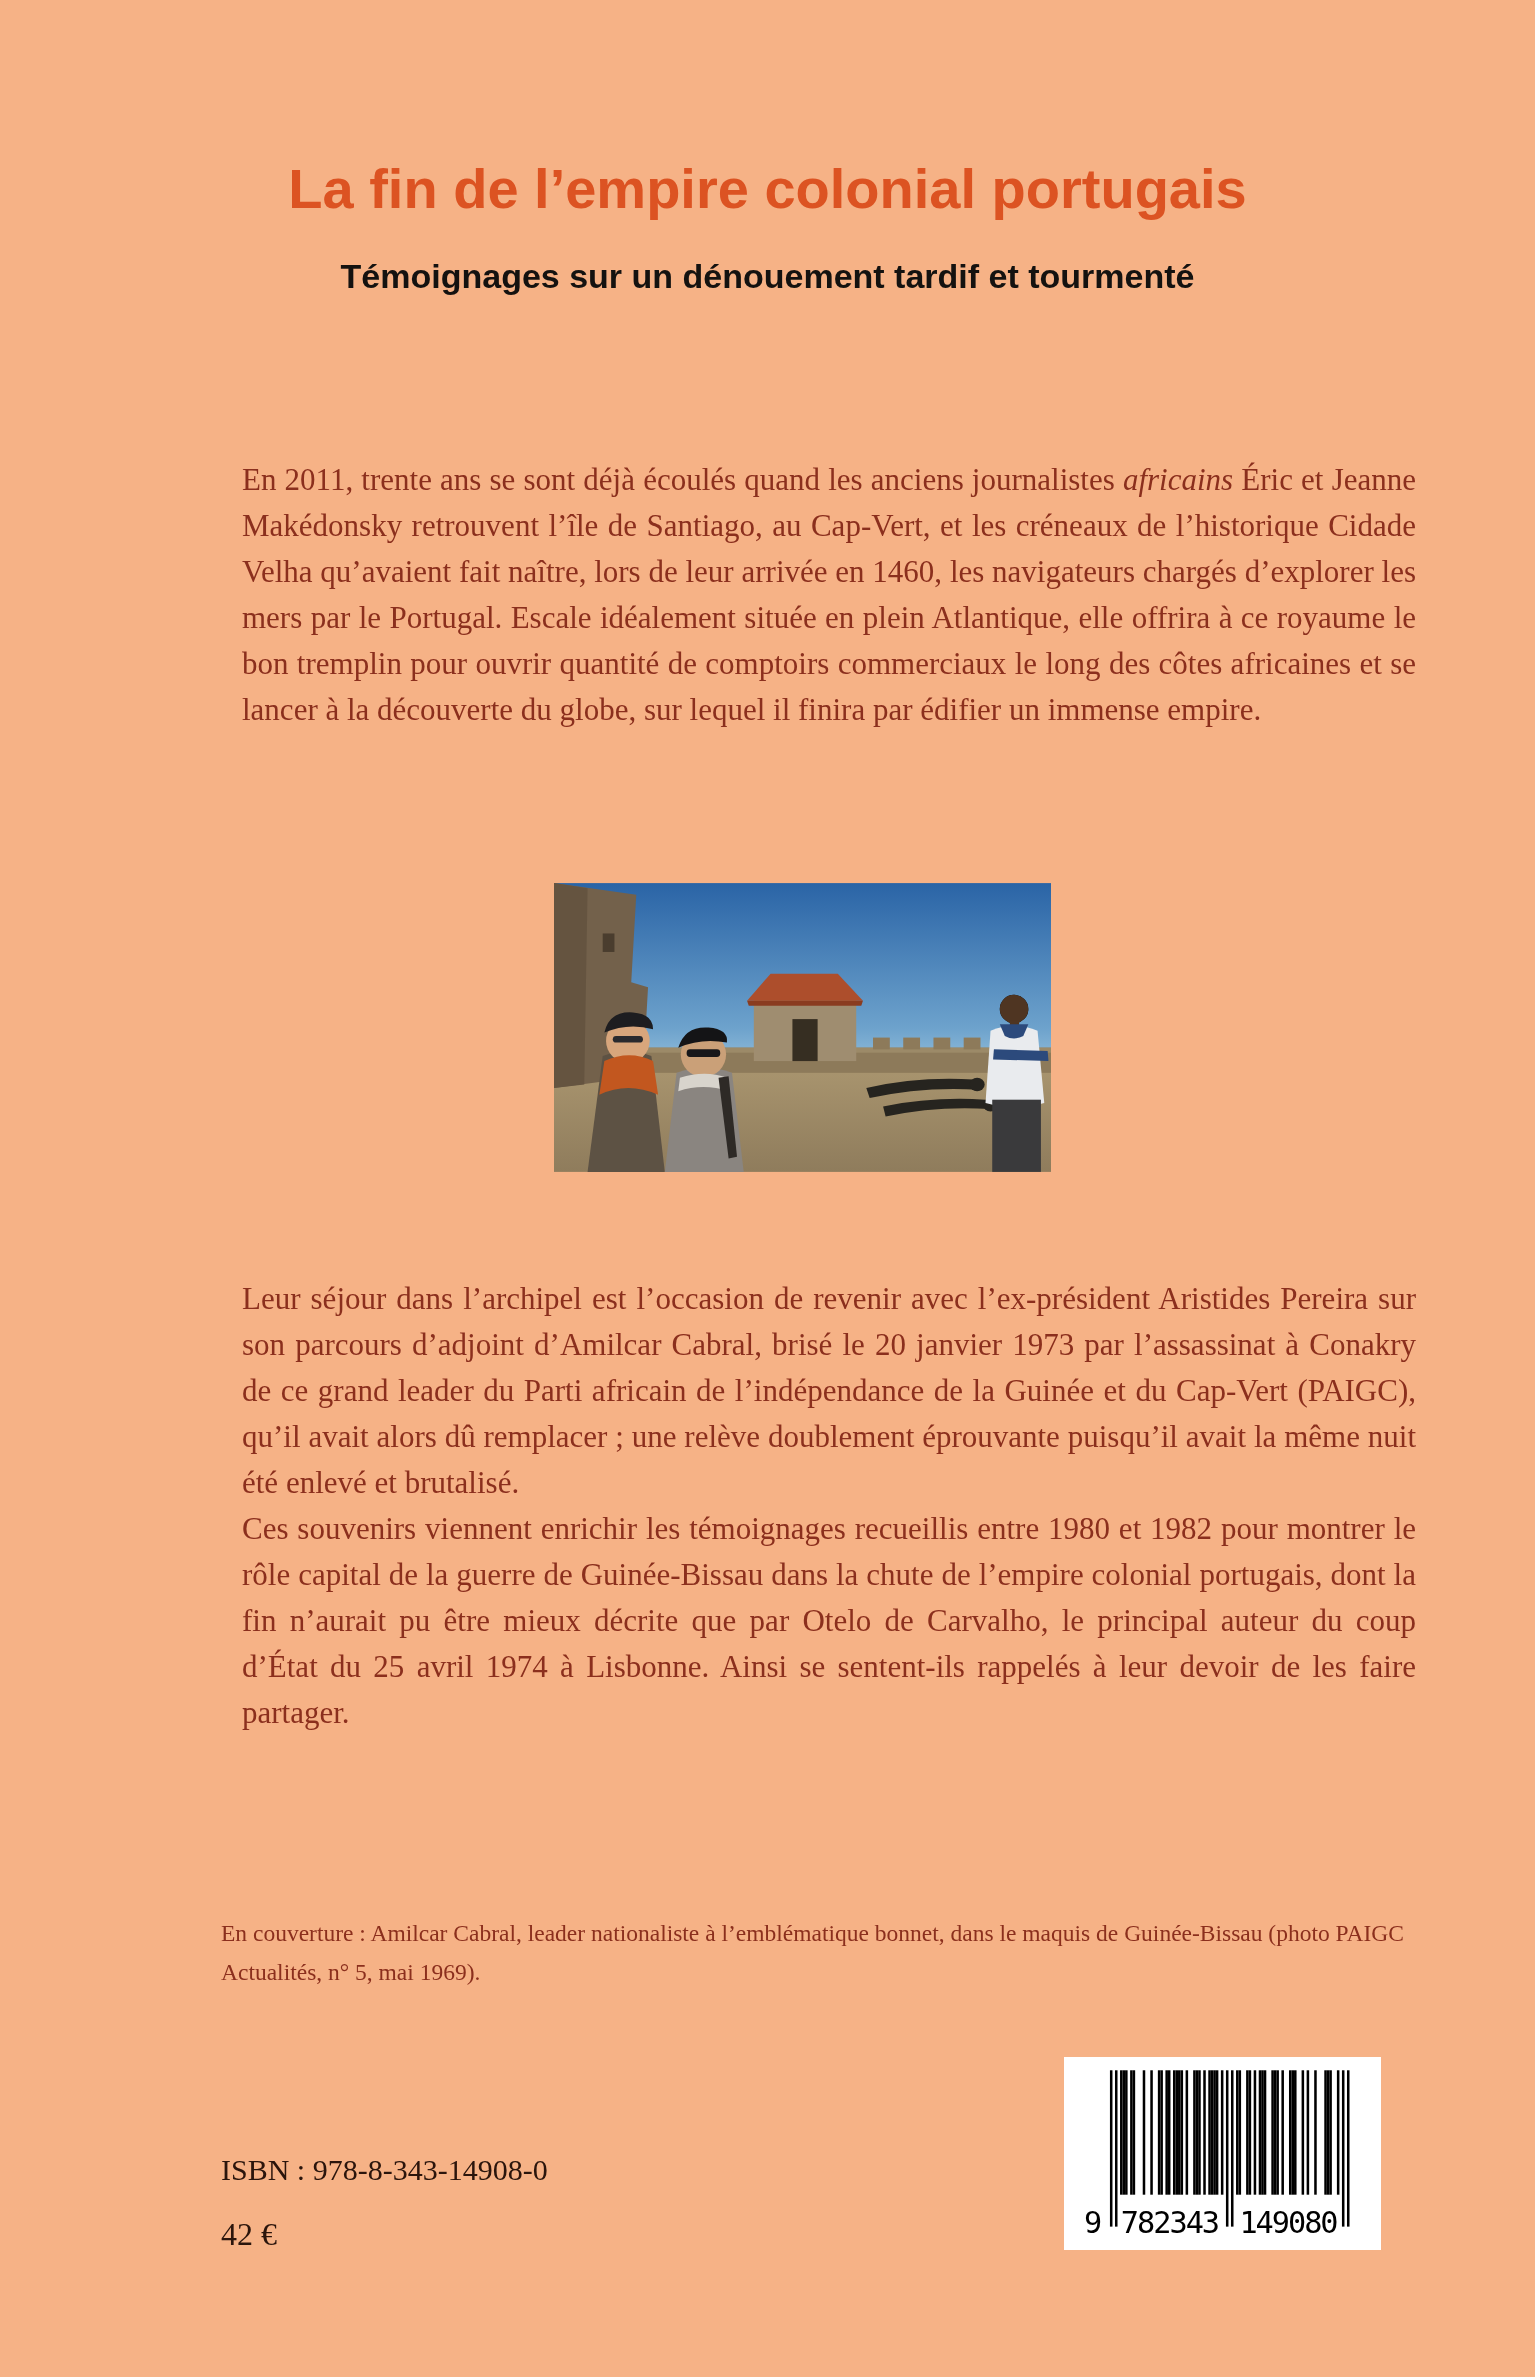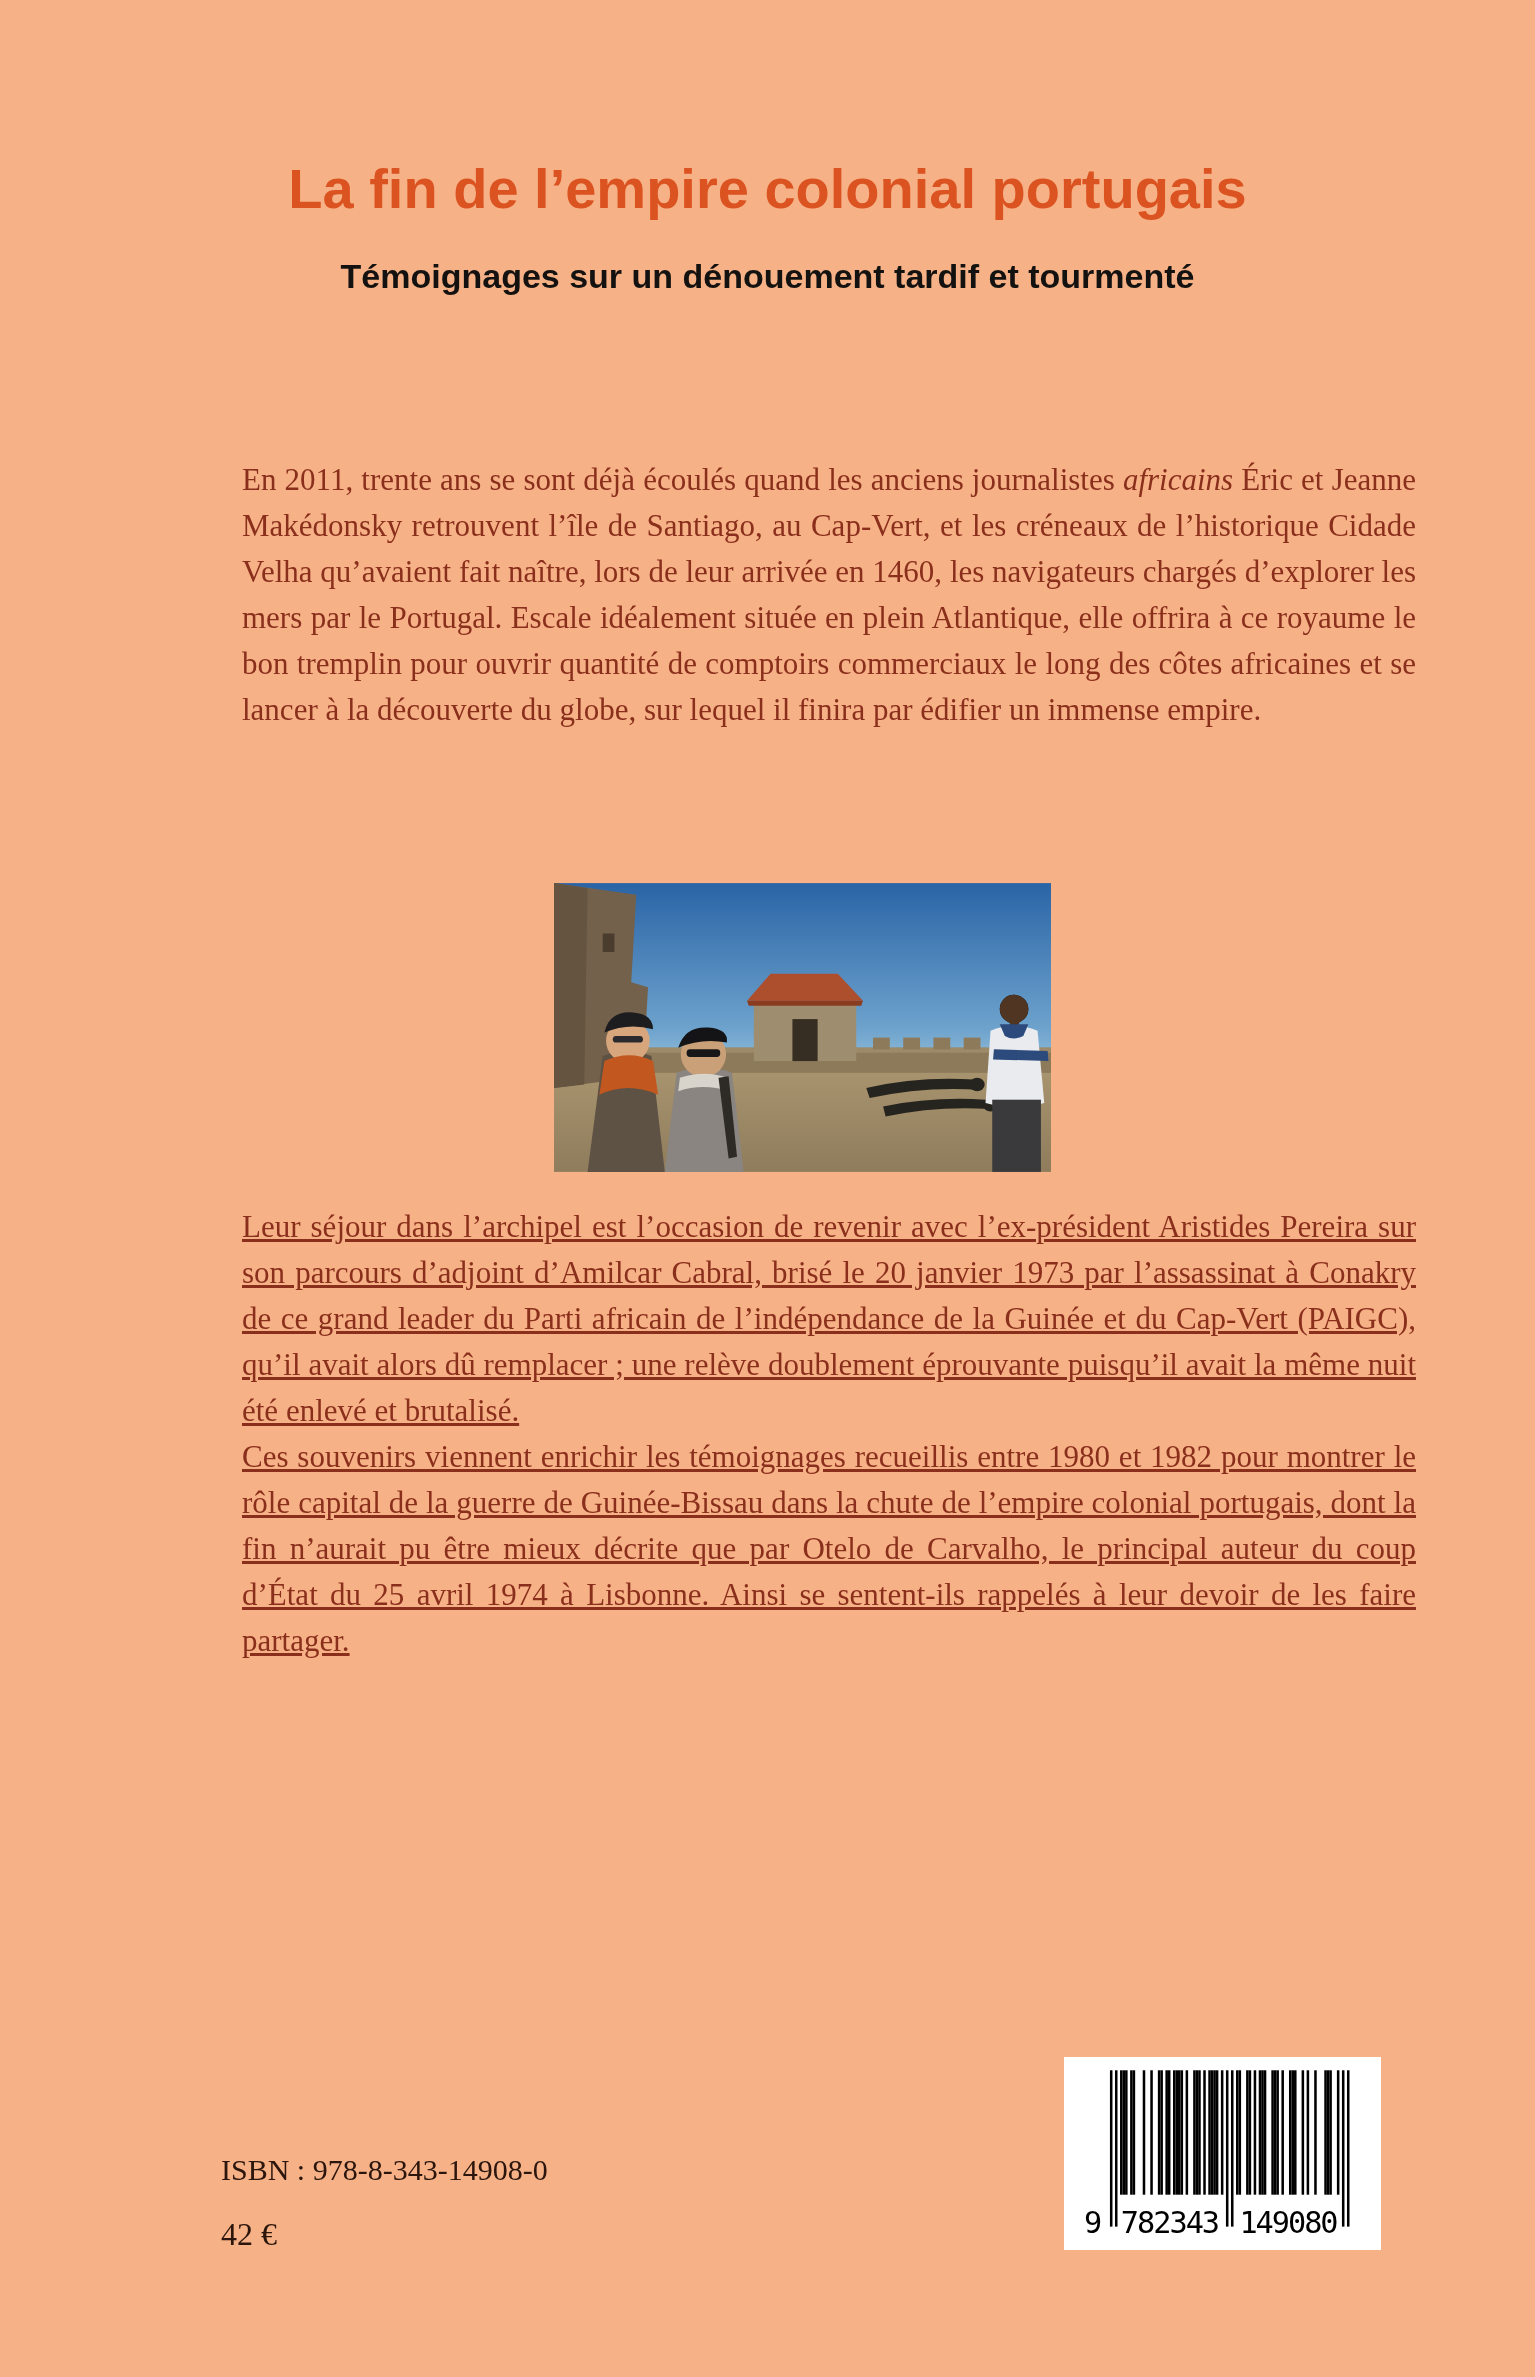--- a/index.html
+++ b/index.html
@@ -42,21 +42,21 @@
     position: absolute;
     left: 221px;
     width: 1174px;
     font-size: 31px;
     line-height: 46px;
     text-align: justify;
     color: #8b2f1d;
     margin-left: 21px;
   }
   .para-1 { top: 457px; }
-  .para-group { top: 1204px; text-decoration: underline; }
+  .para-group { top: 1276px; }
   .para-group p { margin: 0; }
   .body-text em { font-style: italic; }
   .photo-frame {
     position: absolute;
     left: 554px;
     top: 883px;
     width: 497px;
     height: 289px;
     overflow: hidden;
   }
@@ -189,20 +189,21 @@
         <path d="M196,232 l12,96 l10,-2 l-10,-96 z" fill="#2e2a26"></path>
       </g>
     </svg>
   </div>
 
   <div class="body-text para-group">
     <p>Leur séjour dans l’archipel est l’occasion de revenir avec l’ex-président Aristides Pereira sur son parcours d’adjoint d’Amilcar Cabral, brisé le 20 janvier 1973 par l’assassinat à Conakry de ce grand leader du Parti africain de l’indépendance de la Guinée et du Cap-Vert (PAIGC), qu’il avait alors dû remplacer ; une relève doublement éprouvante puisqu’il avait la même nuit été enlevé et brutalisé.</p>
     <p>Ces souvenirs viennent enrichir les témoignages recueillis entre 1980 et 1982 pour montrer le rôle capital de la guerre de Guinée-Bissau dans la chute de l’empire colonial portugais, dont la fin n’aurait pu être mieux décrite que par Otelo de Carvalho, le principal auteur du coup d’État du 25 avril 1974 à Lisbonne. Ainsi se sentent-ils rappelés à leur devoir de les faire partager.</p>
   </div>
 
+  <div class="caption">En couverture : Amilcar Cabral, leader nationaliste à l’emblématique bonnet, dans le maquis de Guinée-Bissau (photo PAIGC Actualités, n° 5, mai 1969).</div>
 
   <div class="isbn">ISBN : 978-8-343-14908-0</div>
   <div class="price">42 €</div>
 
   <div class="barcode-box">
     <svg id="barcode-svg" viewBox="0 0 345 210">
       <text class="barcode-digits" x="18" y="200" text-anchor="middle">9</text>
       <text class="barcode-digits" x="110" y="200" text-anchor="middle" textLength="118" lengthAdjust="spacing">782343</text>
       <text class="barcode-digits" x="251" y="200" text-anchor="middle" textLength="118" lengthAdjust="spacing">149080</text>
     <rect x="38" y="6" width="3" height="186"></rect>

